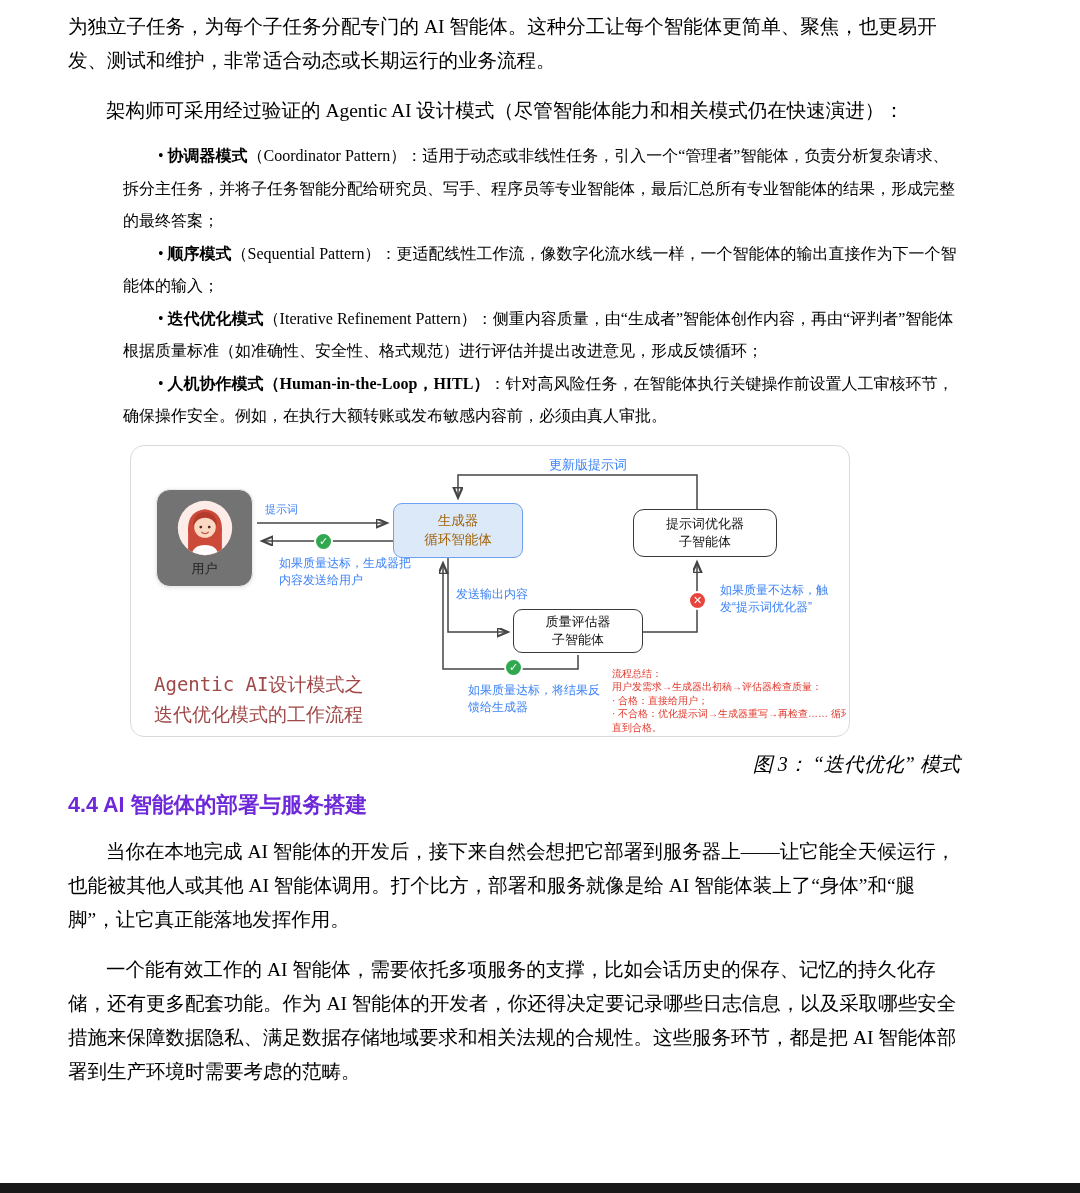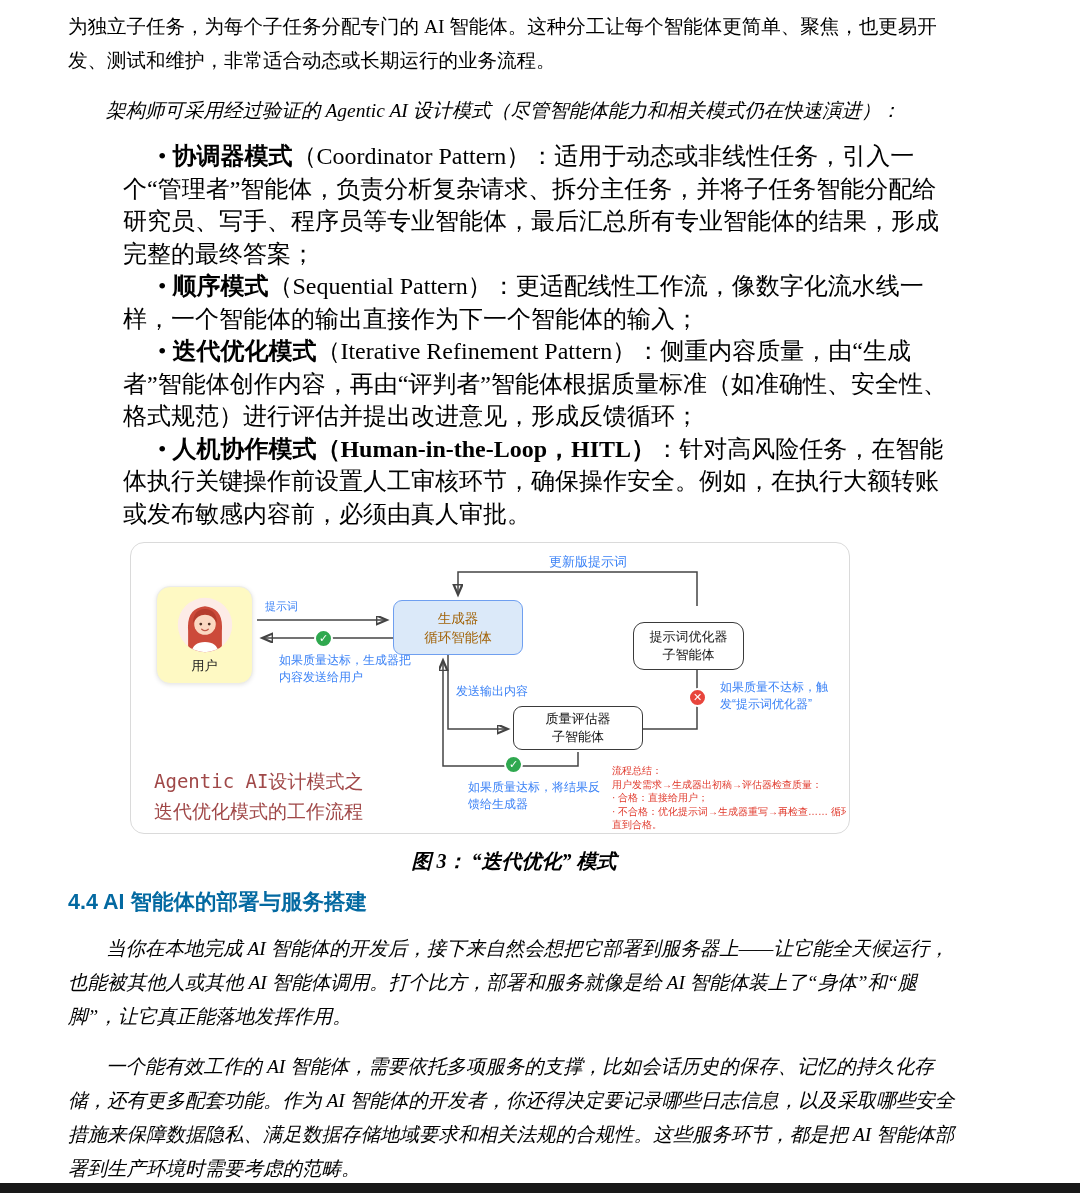--- a/index.html
+++ b/index.html
@@ -8,66 +8,66 @@
     background:#ffffff;
     color:#000;
     font-family:"Liberation Serif","DejaVu Serif",serif;
     position:relative;
     overflow:hidden;
   }
   .page { padding:10px 120px 0 68px; }
 
   .para { font-size:19.5px; line-height:34px; }
   .para.indent { text-indent:38px; }
-  .mt { margin-top:16px;font-style:italic; }
+  .mt { margin-top:16px; }
 
   .bullets { margin-top:12px; }
   .bullet {
-    font-size:24px; line-height:32.5px;
+    font-size:16px; line-height:32.5px;
     margin-left:55px; text-indent:35px;
   }
   .bullet::before { content:"• "; }
   .bullet b { font-weight:bold; }
 
   
   .figure-wrap {
     position:relative; width:720px; height:292px;
     margin:12px 0 0 62px;
     font-family:"Liberation Sans","DejaVu Sans",sans-serif;
   }
   .diagram-frame {
     position:absolute; inset:0;
     border:1.5px solid #dadada; border-radius:14px; background:#fff;
   }
   .arrows { position:absolute; inset:0; pointer-events:none; }
   .arrows path { fill:none; stroke:#444; stroke-width:1.5; }
 
   .user-card {
     position:absolute; left:26px; top:44px; width:97px; height:98px;
-    background:#fef9c3; border:1px solid #ececec; border-radius:14px;
+    background:#737373; border:1px solid #ececec; border-radius:14px;
     box-shadow:0 1px 4px rgba(0,0,0,.10);
     display:flex; flex-direction:column; align-items:center; justify-content:center;
   }
   .user-label { font-size:13px; margin-top:2px; color:#222; }
 
   .dg-box {
     position:absolute; border-radius:9px;
     display:flex; flex-direction:column; align-items:center; justify-content:center;
     text-align:center;
   }
   .dg-box.generator {
     left:263px; top:58px; width:130px; height:55px;
     background:#dbe9f9; border:1.5px solid #6f9ff0;
     font-size:13.5px; line-height:19px; color:#a16207;
   }
   .dg-box.plain {
     background:#fff; border:1.2px solid #3a3a3a;
     font-size:13px; line-height:18px; color:#111;
   }
-  .dg-box.optimizer { left:503px; top:80px; width:111px; height:48px;border-radius:11px; }
+  .dg-box.optimizer { left:503px; top:64px; width:144px; height:48px;border-radius:11px; }
   .dg-box.evaluator { left:383px; top:164px; width:130px; height:44px; }
 
   .dg-label { position:absolute; font-size:12px; line-height:17px; color:#3b82f6; }
   .lbl-prompt   { left:135px; top:56px;  width:90px;  text-align:left; font-size:11px; }
   .lbl-updated  { left:398px; top:11px;  width:120px; text-align:center; font-size:13px; }
   .lbl-pass-user{ left:149px; top:110px; width:140px; }
   .lbl-send     { left:326px; top:141px; width:100px; }
   .lbl-fail     { left:590px; top:137px; width:124px; }
   .lbl-feedback { left:338px; top:237px; width:132px; }
 
@@ -88,25 +88,25 @@
     color:#e0392c; font-size:10px; line-height:13.5px;
     overflow:hidden; white-space:nowrap;
   }
   .dg-caption {
     position:absolute; left:24px; top:224px; width:330px;
     color:#a04848; font-size:19px; line-height:30px;
     font-family:"DejaVu Sans Mono","Liberation Mono",monospace;
   }
 
   .fig-caption {
-    text-align:center; font-weight:bold; font-style:italic;
+    text-align:right; font-weight:normal; font-style:italic;
     font-size:20px; margin-top:14px;
   }
   .section-heading {
-    color:#0369a1; font-weight:bold; font-size:21.5px;
+    color:#6d28d9; font-weight:bold; font-size:21.5px;
     margin-top:12px;
     font-family:"Liberation Sans","DejaVu Sans",sans-serif;
   }
   .footer-bar {
     position:absolute; left:0; bottom:0; width:100%; height:10px;
     background:#181818;
   }
 </style>
 </head>
 <body>

